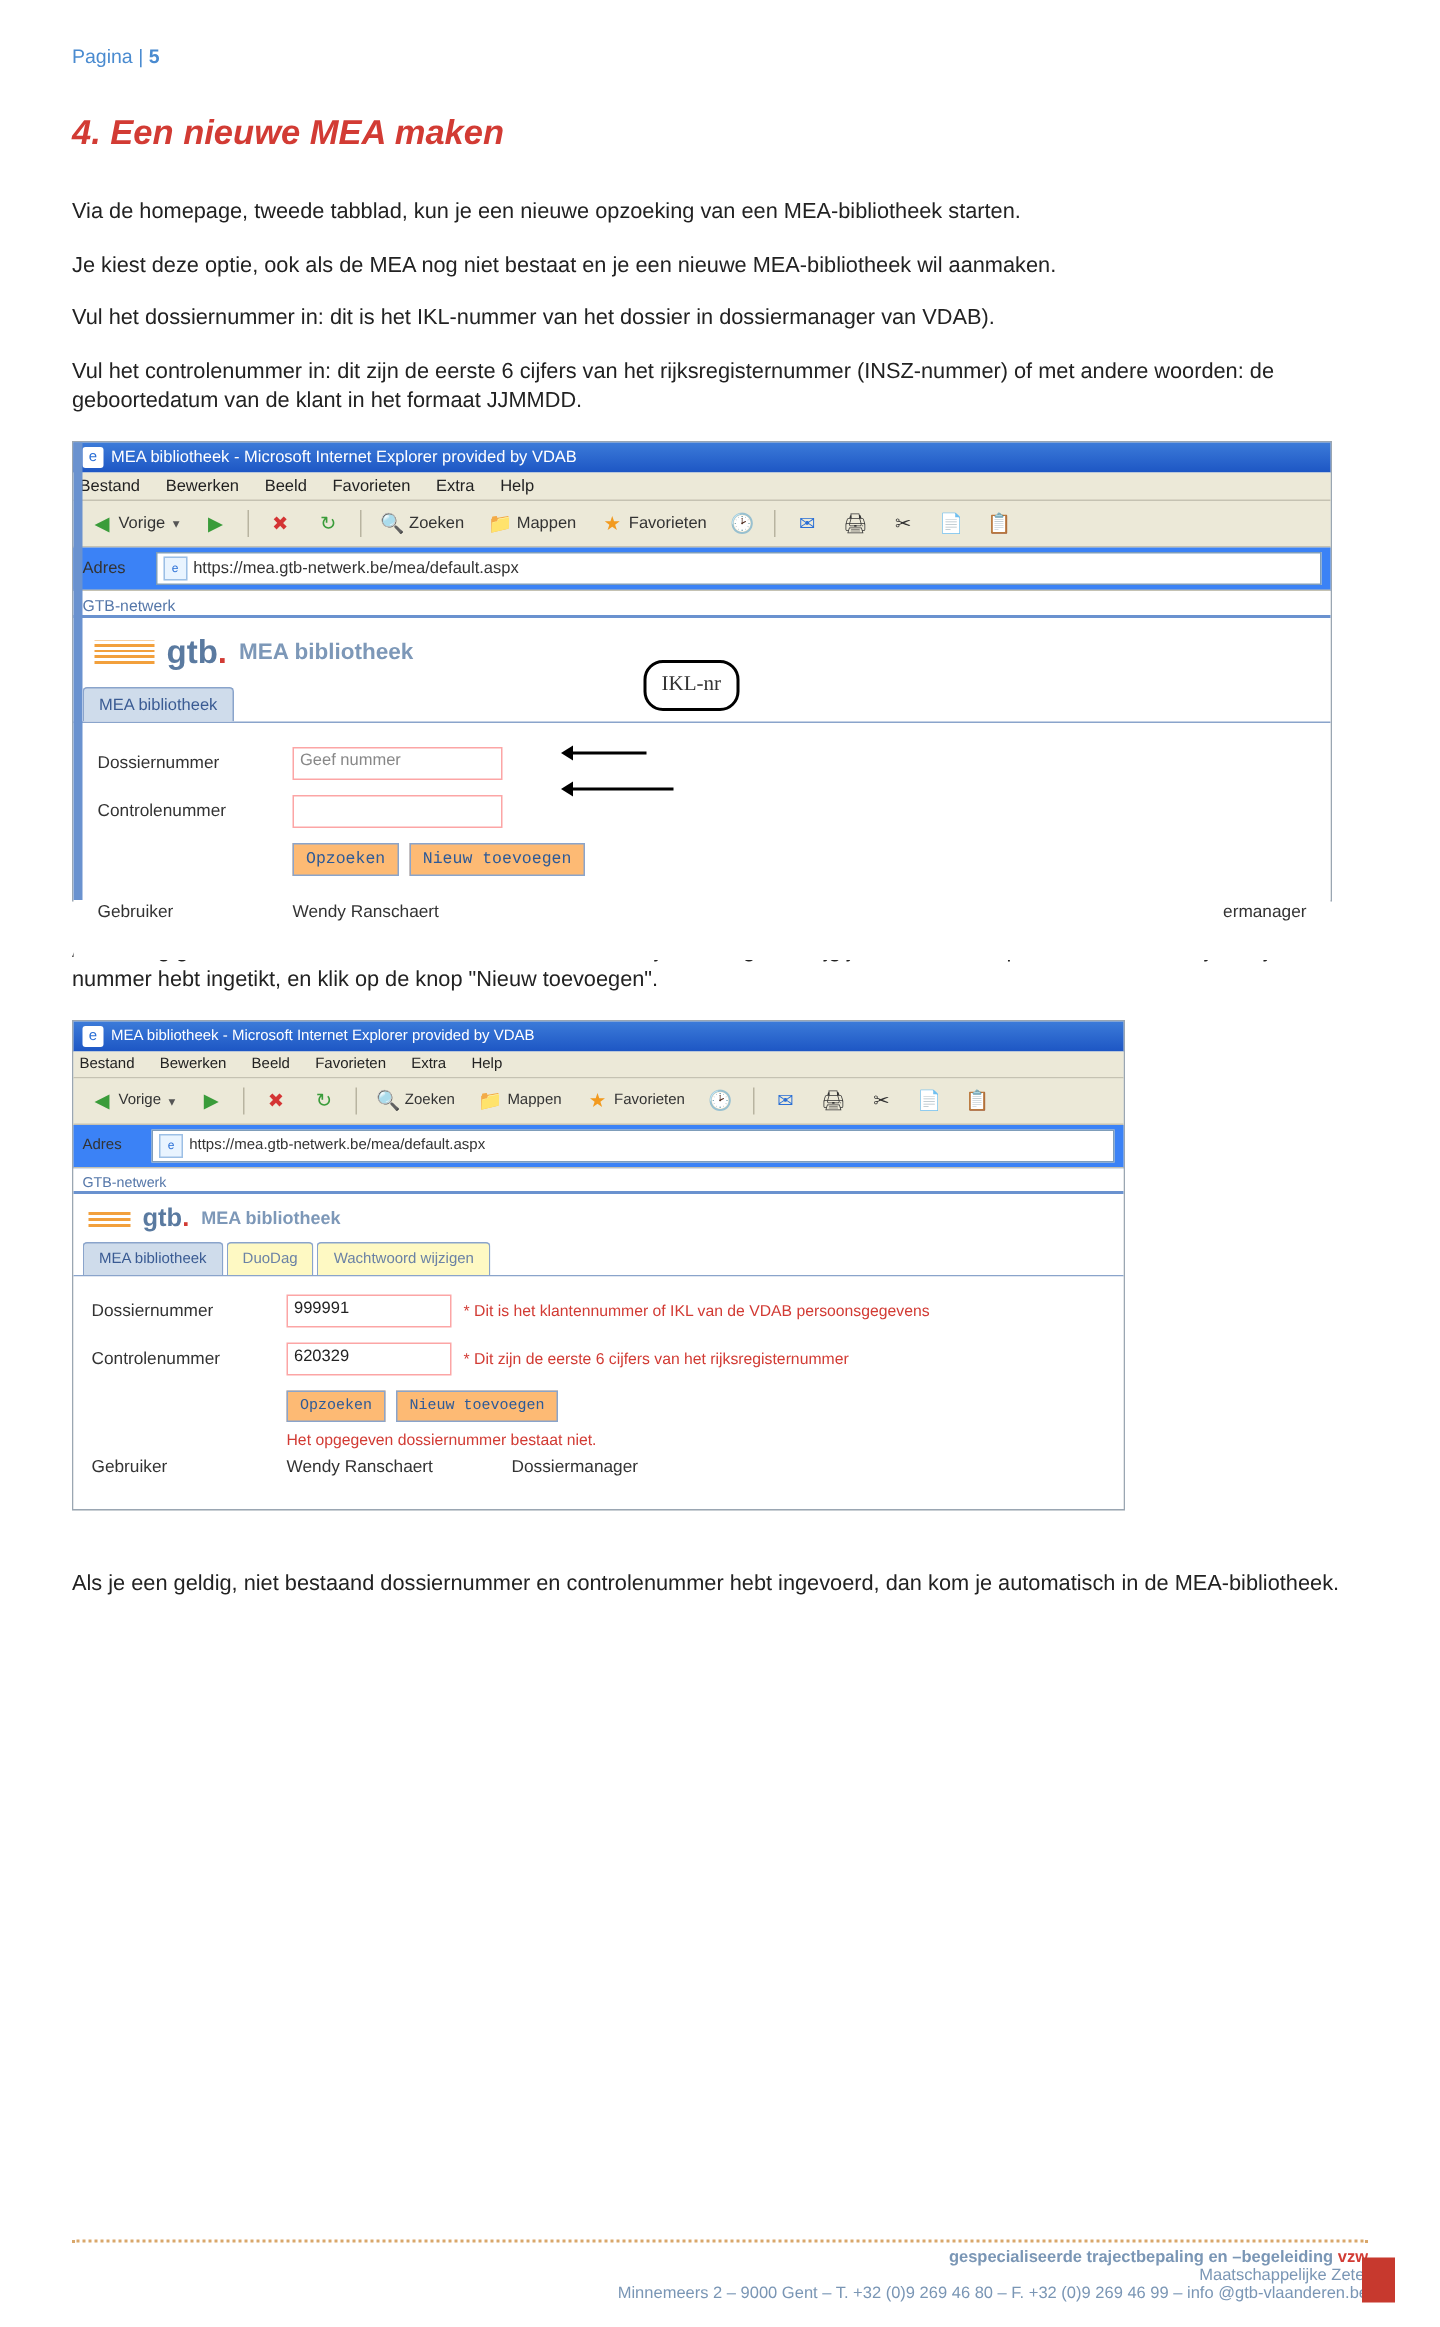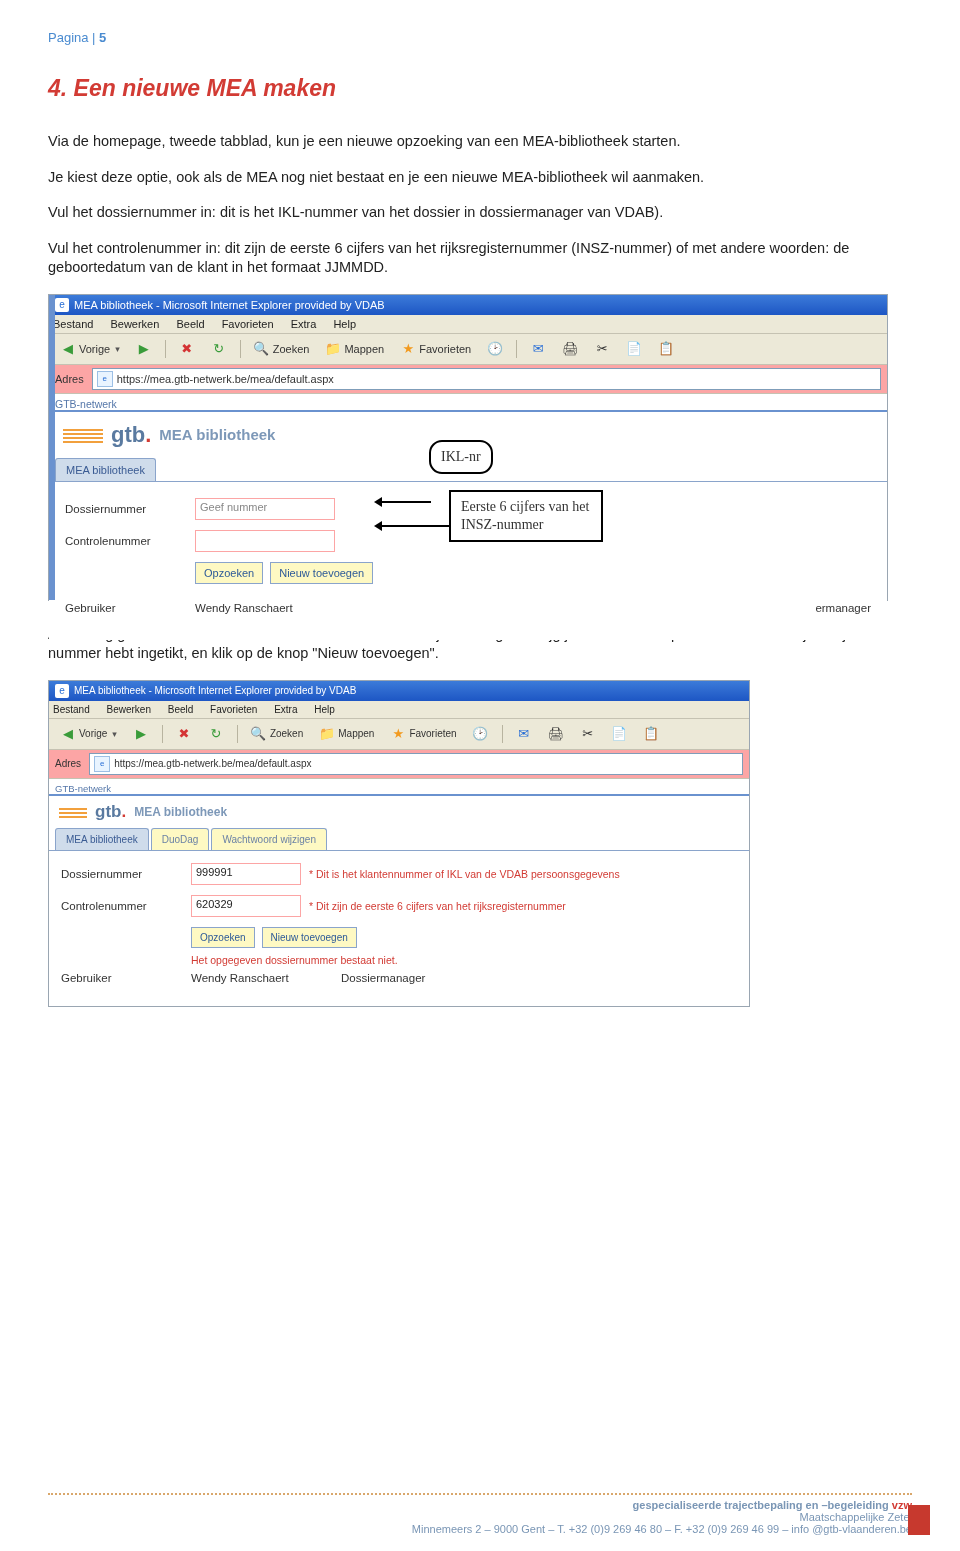--- a/index.html
+++ b/index.html
@@ -46,41 +46,41 @@
   .menubar span { margin-right:14px; color:#222;}
   .toolbar { background:#ece9d8; padding:4px 6px; display:flex; align-items:center; gap:6px; border-bottom:1px solid #c5c2b2;}
   .tbtn { display:flex; align-items:center; gap:3px; padding:2px 4px; border:1px solid transparent; border-radius:3px;}
   .tbtn.dd::after{content:"▾"; font-size:9px; color:#555; margin-left:2px;}
   .ticon-sm {width:16px;height:16px;display:flex;align-items:center;justify-content:center;font-size:13px;}
   .ticon-sm.green{color:#3a9c3a;}
   .ticon-sm.red{color:#d43434;}
   .ticon-sm.blue{color:#2a6fd6;}
   .ticon-sm.orange{color:#f29a1f;}
   .sep{width:1px;height:18px;background:#b8b4a0;margin:0 2px;}
-  .addrbar{background:#fca5a5;padding:3px 6px;display:flex;align-items:center;gap:8px;border-bottom:1px solid #c5c2b2;}
+  .addrbar{background:#3b82f6;padding:3px 6px;display:flex;align-items:center;gap:20px;border-bottom:1px solid #c5c2b2;}
   .addrfield{flex:1;background:#fff;border:1px solid #7f9db9;padding:2px 4px;display:flex;align-items:center;gap:4px;}
   .pgicon{width:14px;height:14px;background:#e9f4ff;border:1px solid #9cbfe5;color:#2a6fd6;font-size:8px;display:flex;align-items:center;justify-content:center;}
   
   .tabbar-top {background:#fff;border-bottom:2px solid #6a92cf;padding:4px 6px 0 6px;color:#5577a9;font-size:10.5px;}
   .logo-row {display:flex;align-items:center;gap:8px;padding:10px 14px;background:#fff;}
   .logo-gtb {font-size:22px;font-weight:bold;color:#5a7aa0;}
   .logo-gtb .dot{color:#d23b34;}
   .logo-sub{font-size:15px;color:#7d98b8;font-weight:bold;}
   .logo-dash{width:40px;height:16px;background:repeating-linear-gradient(0deg,#f2a03c 0 2px,transparent 2px 4px);}
   
   .tabstrip{background:#fff;border-bottom:1px solid #8aa4cb;padding:0 6px;display:flex;align-items:flex-end;gap:2px;}
   .tab{padding:5px 10px;border:1px solid #8aa4cb;border-bottom:none;background:#cfdceb;color:#3a5b93;font-size:11px;border-radius:3px 3px 0 0;}
   .tab.inactive{background:#fef9c3;color:#6b82a5;}
   
   .content-area{background:#fff;padding:16px;}
   .frow{display:flex;align-items:center;margin-bottom:10px;font-family: Verdana, sans-serif;font-size:11.5px;color:#333;}
   .flabel{width:130px;}
   .finput{border:1px solid #fca5a5;background:#fff;padding:2px 4px;width:130px;height:16px;font-size:11px;color:#888;}
   .fbtn-row{margin-left:130px;margin-bottom:6px;}
-  .fbtn{display:inline-block;border:1px solid #8aa4cb;background:#fef9c3;color:#2d5a98;padding:4px 8px;margin-right:4px;font-size:11px;}
+  .fbtn{display:inline-block;border:1px solid #8aa4cb;background:#fdba74;color:#2d5a98;padding:4px 8px;margin-right:4px;font-size:11px;font-family:Liberation Mono, monospace;}
   .warn-red{color:#d23b34;font-size:10.5px;margin-left:130px;}
   .hint-red{color:#d23b34;font-size:10.5px;margin-left:8px;}
   
   .gutter{position:absolute;left:0;top:0;bottom:0;width:6px;background:#6a92cf;}
   
   
   .callout{position:absolute;border:2px solid #000;background:#fff;padding:6px 10px;font-family:Verdana;font-size:14px;line-height:1.3;}
   .arrow-line{position:absolute;height:2px;background:#000;}
   .arrow-line::before{content:"";position:absolute;left:-8px;top:-4px;border:5px solid transparent;border-right:8px solid #000;}
   
@@ -200,21 +200,20 @@
       <div class="frow" style="margin-top:18px;">
         <div class="flabel">Gebruiker</div>
         <div>Wendy Ranschaert</div>
         <div style="margin-left:auto;color:#333;">ermanager</div>
       </div>
     </div>
 
     <div class="callout" style="left:380px;top:145px;border-radius:13px;">IKL-nr</div>
     <div class="arrow-line" style="left:328px;top:206px;width:54px;"></div>
 
-    <div class="callout" style="left:400px;top:195px;width:130px;">Eerste 6 cijfers van het INSZ-nummer</div>
     <div class="arrow-line" style="left:328px;top:230px;width:72px;"></div>
   </div>
 
   <p class="body" style="margin-top:24px;">Als er nog geen dossier bestaat met het dossiernummer dat je hebt ingetikt krijg je een boodschap. Controleer dan of je het juiste nummer hebt ingetikt, en klik op de knop "Nieuw toevoegen".</p>
 
   <div class="shot" style="width:700px;">
     <div class="titlebar">
       <span class="ticon">e</span>
       <span style="font-size:10px;">MEA bibliotheek - Microsoft Internet Explorer provided by VDAB</span>
     </div>
@@ -309,20 +308,21 @@
       </div>
       <div class="warn-red">Het opgegeven dossiernummer bestaat niet.</div>
       <div class="frow" style="margin-top:6px;">
         <div class="flabel">Gebruiker</div>
         <div style="width:150px;">Wendy Ranschaert</div>
         <div>Dossiermanager</div>
       </div>
     </div>
   </div>
 
+  <p class="body" style="margin-top:40px;">Als je een geldig, niet bestaand dossiernummer en controlenummer hebt ingevoerd, dan kom je automatisch in de MEA-bibliotheek.</p>
 
   <div class="footer">
     <div class="l1"><span>gespecialiseerde trajectbepaling en –begeleiding </span><span class="vzw">vzw</span></div>
     <div>Maatschappelijke Zetel</div>
     <div>Minnemeers 2 – 9000 Gent – T. +32 (0)9 269 46 80 – F. +32 (0)9 269 46 99 – info @gtb-vlaanderen.be</div>
   </div>
   <div class="redblock"></div>
 </div>
 
 </body></html>

